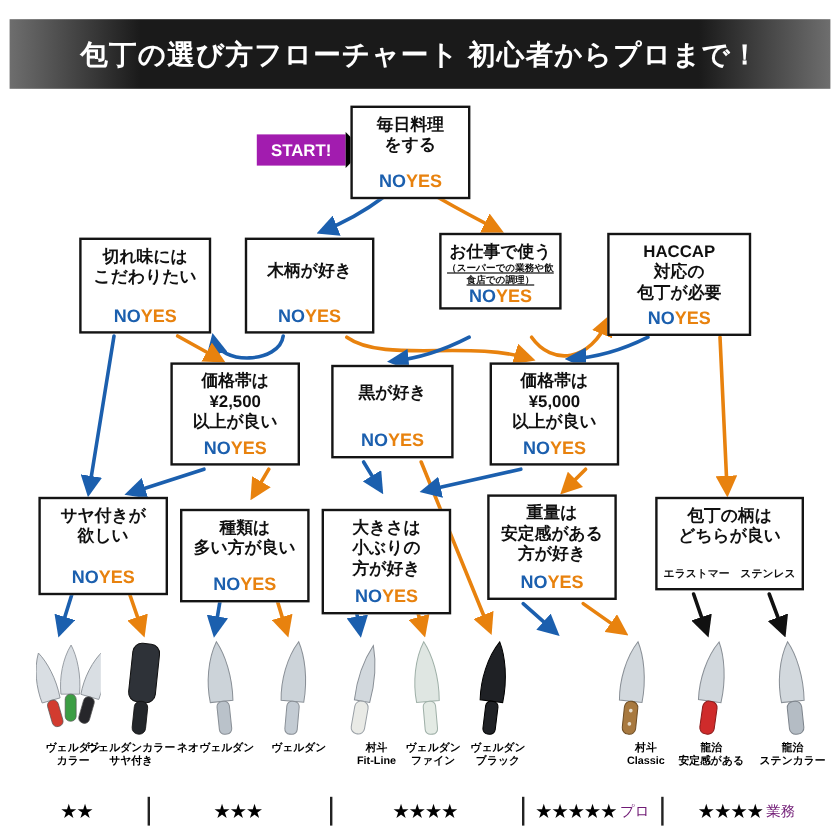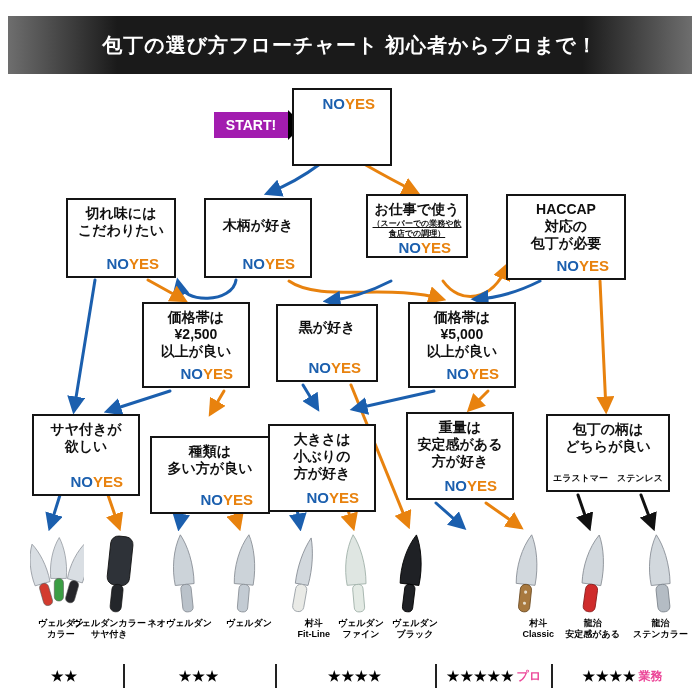--- a/index.html
+++ b/index.html
@@ -4,48 +4,48 @@
 <style>
   :root{ --blue:#1b5fae; --orange:#e8820e; }
   *{margin:0;padding:0;box-sizing:border-box;}
   html,body{width:700px;height:700px;}
   body{background:#fff;font-family:"Liberation Sans",sans-serif;}
   .canvas{position:relative;width:700px;height:700px;background:#fff;overflow:hidden;}
 
   .header{position:absolute;left:8px;top:16px;width:684px;height:58px;
     background:linear-gradient(90deg,#6e6e6e,#1a1a1a 16%,#1a1a1a 84%,#6e6e6e);
     display:flex;align-items:center;justify-content:center;}
-  .header h1{color:#fff;font-size:20px;font-weight:bold;letter-spacing:1px;}
+  .header h1{color:#fff;font-size:23px;font-weight:bold;letter-spacing:1px;}
 
   .start{position:absolute;left:214px;top:112px;width:74px;height:26px;background:#a21caf;color:#fff;
     display:flex;align-items:center;justify-content:center;font-weight:bold;font-size:14px;}
   .start::after{content:"";position:absolute;left:100%;top:50%;transform:translateY(-50%);
     border-left:15px solid #000;border-top:15px solid transparent;border-bottom:15px solid transparent;}
 
   .node{position:absolute;border:2px solid #141414;background:#fff;display:flex;flex-direction:column;
     justify-content:space-between;padding:5px 4px 3px;text-align:center;}
   .nl{font-weight:bold;font-size:14px;line-height:1.22;color:#101010;}
   .note{font-size:8px;font-weight:bold;line-height:1.25;margin-top:1px;color:#101010;text-decoration:underline;}
-  .ny{display:flex;justify-content:flex-end;padding:0 11px 1px;font-weight:bold;font-size:15px;}
+  .ny{display:flex;justify-content:center;padding:0 11px 1px;font-weight:bold;font-size:15px;}
   .ny .no{color:var(--blue);}
   .ny .yes{color:var(--orange);}
   .opts{display:flex;justify-content:space-between;font-size:9px;font-weight:bold;padding:0 1px 2px;color:#101010;}
 
   svg.arrows{position:absolute;left:0;top:0;pointer-events:none;}
   .ab{stroke:var(--blue);} .ao{stroke:var(--orange);} .ak{stroke:#111;}
 
   .knife-item{position:absolute;display:flex;flex-direction:column;align-items:flex-end;}
   .knife-item svg{width:54px;height:86px;}
   .klabel{font-size:9px;font-weight:bold;text-align:center;line-height:1.25;white-space:nowrap;color:#000;}
 
   .ratings{position:absolute;left:8px;top:660px;width:684px;height:32px;display:flex;align-items:center;}
   .rseg{display:flex;align-items:center;justify-content:center;height:24px;}
   .rseg + .rseg{border-left:2px solid #222;}
   .stars{font-size:14px;font-weight:bold;letter-spacing:1px;color:#000;}
-  .rsuf{font-size:12px;font-weight:bold;margin-left:2px;color:#ec4899;}
+  .rsuf{font-size:12px;font-weight:normal;margin-left:2px;color:#701a75;}
 </style>
 </head>
 <body>
 
 <div class="canvas">
 
   <div class="header">
     <h1>包丁の選び方フローチャート 初心者からプロまで！</h1>
   </div>
 
@@ -87,20 +87,24 @@
       <path class="ab" d="M436,503 L463,527" marker-end="url(#mb)"></path>
       <path class="ao" d="M486,503 L520,527" marker-end="url(#mo)"></path>
       <path class="ak" d="M578,495 L589,527" marker-end="url(#mk)"></path>
       <path class="ak" d="M641,495 L653,527" marker-end="url(#mk)"></path>
     </g>
   </svg>
 
   <div class="start">START!</div>
 
   <div class="node" style="left:292px;top:88px;width:100px;height:78px">
+    <div class="nl">
+      <div>毎日料理</div>
+      <div>をする</div>
+    </div>
     <div class="ny">
         <span class="no">NO</span>
         <span class="yes">YES</span>
       </div>
   </div>
 
   <div class="node" style="left:66px;top:198px;width:110px;height:80px">
     <div class="nl">
       <div>切れ味には</div>
       <div>こだわりたい</div>
@@ -182,21 +186,21 @@
     <div class="nl">
       <div>サヤ付きが</div>
       <div>欲しい</div>
     </div>
     <div class="ny">
         <span class="no">NO</span>
         <span class="yes">YES</span>
       </div>
   </div>
 
-  <div class="node" style="left:150px;top:436px;width:120px;height:78px">
+  <div class="node" style="left:150px;top:424px;width:108px;height:78px">
     <div class="nl">
       <div>種類は</div>
       <div>多い方が良い</div>
     </div>
     <div class="ny">
         <span class="no">NO</span>
         <span class="yes">YES</span>
       </div>
   </div>
 

